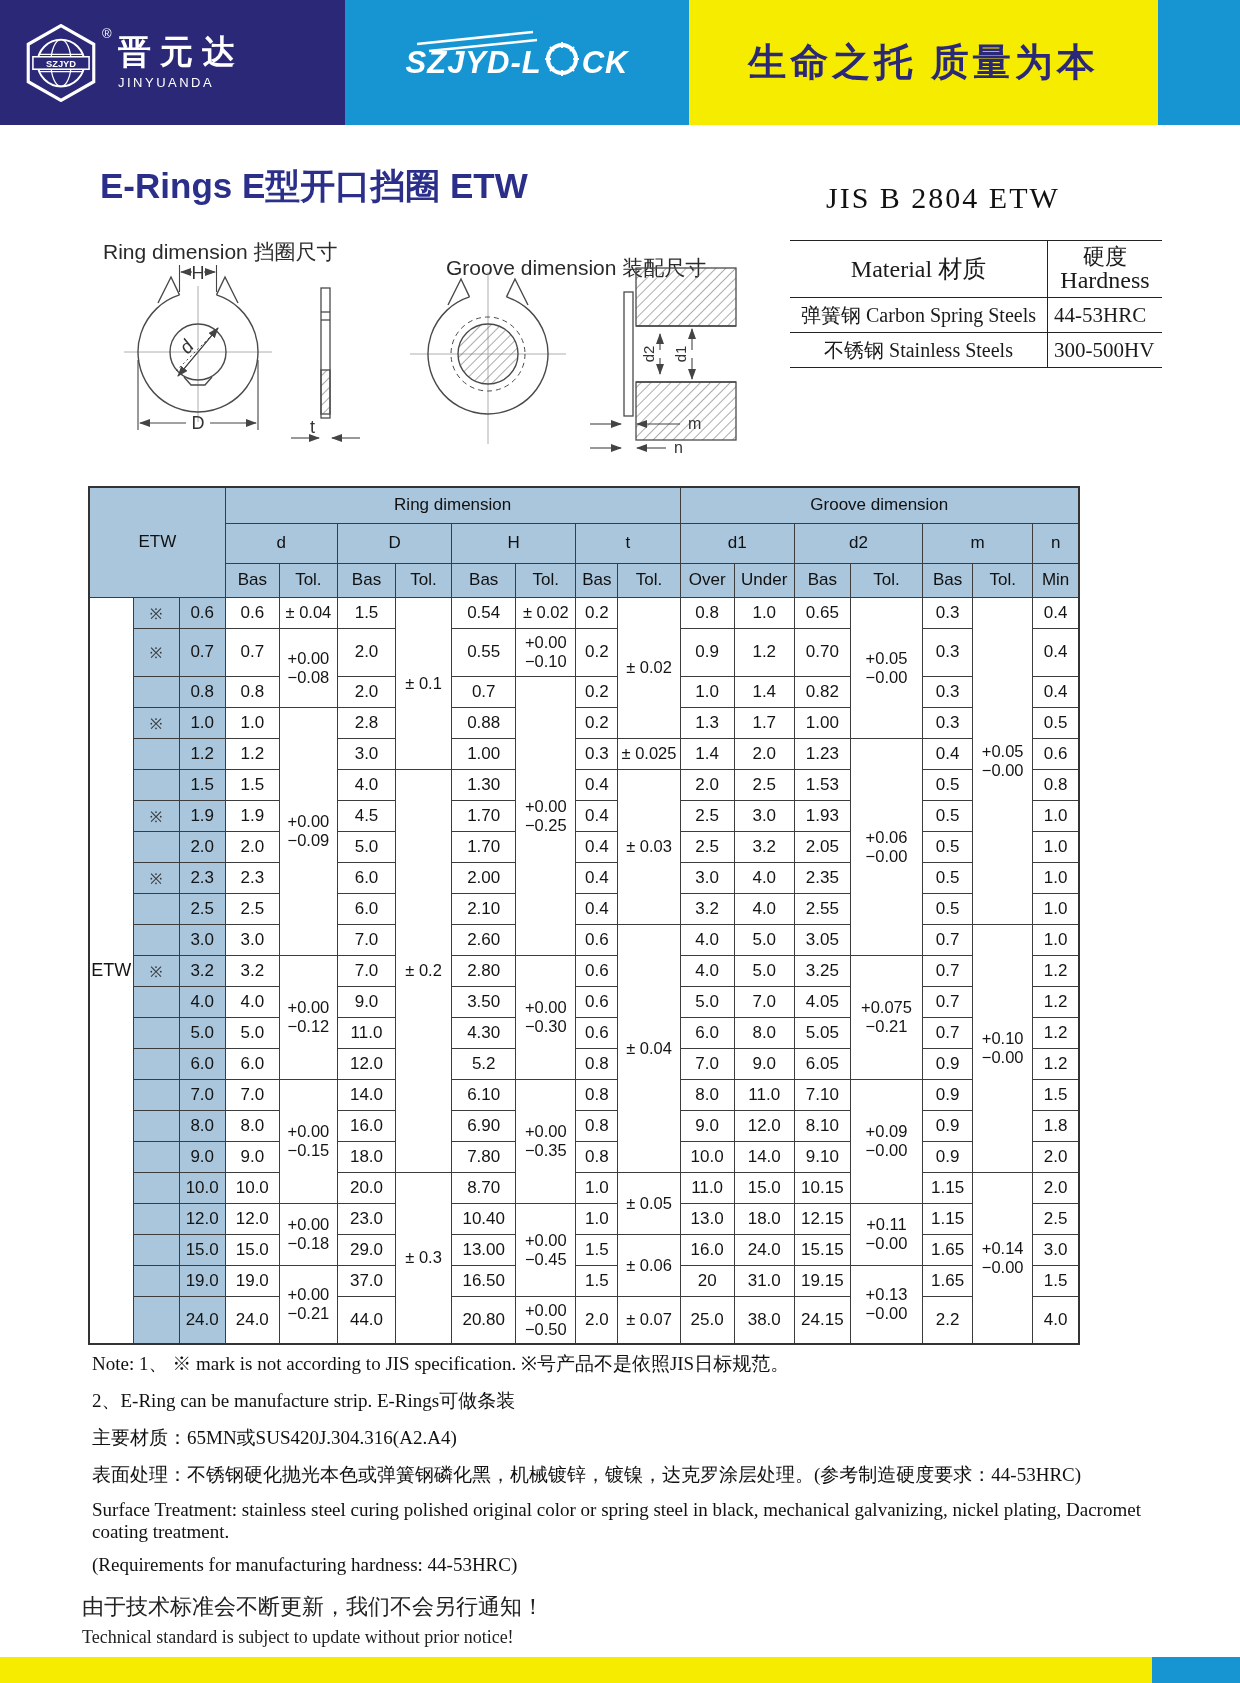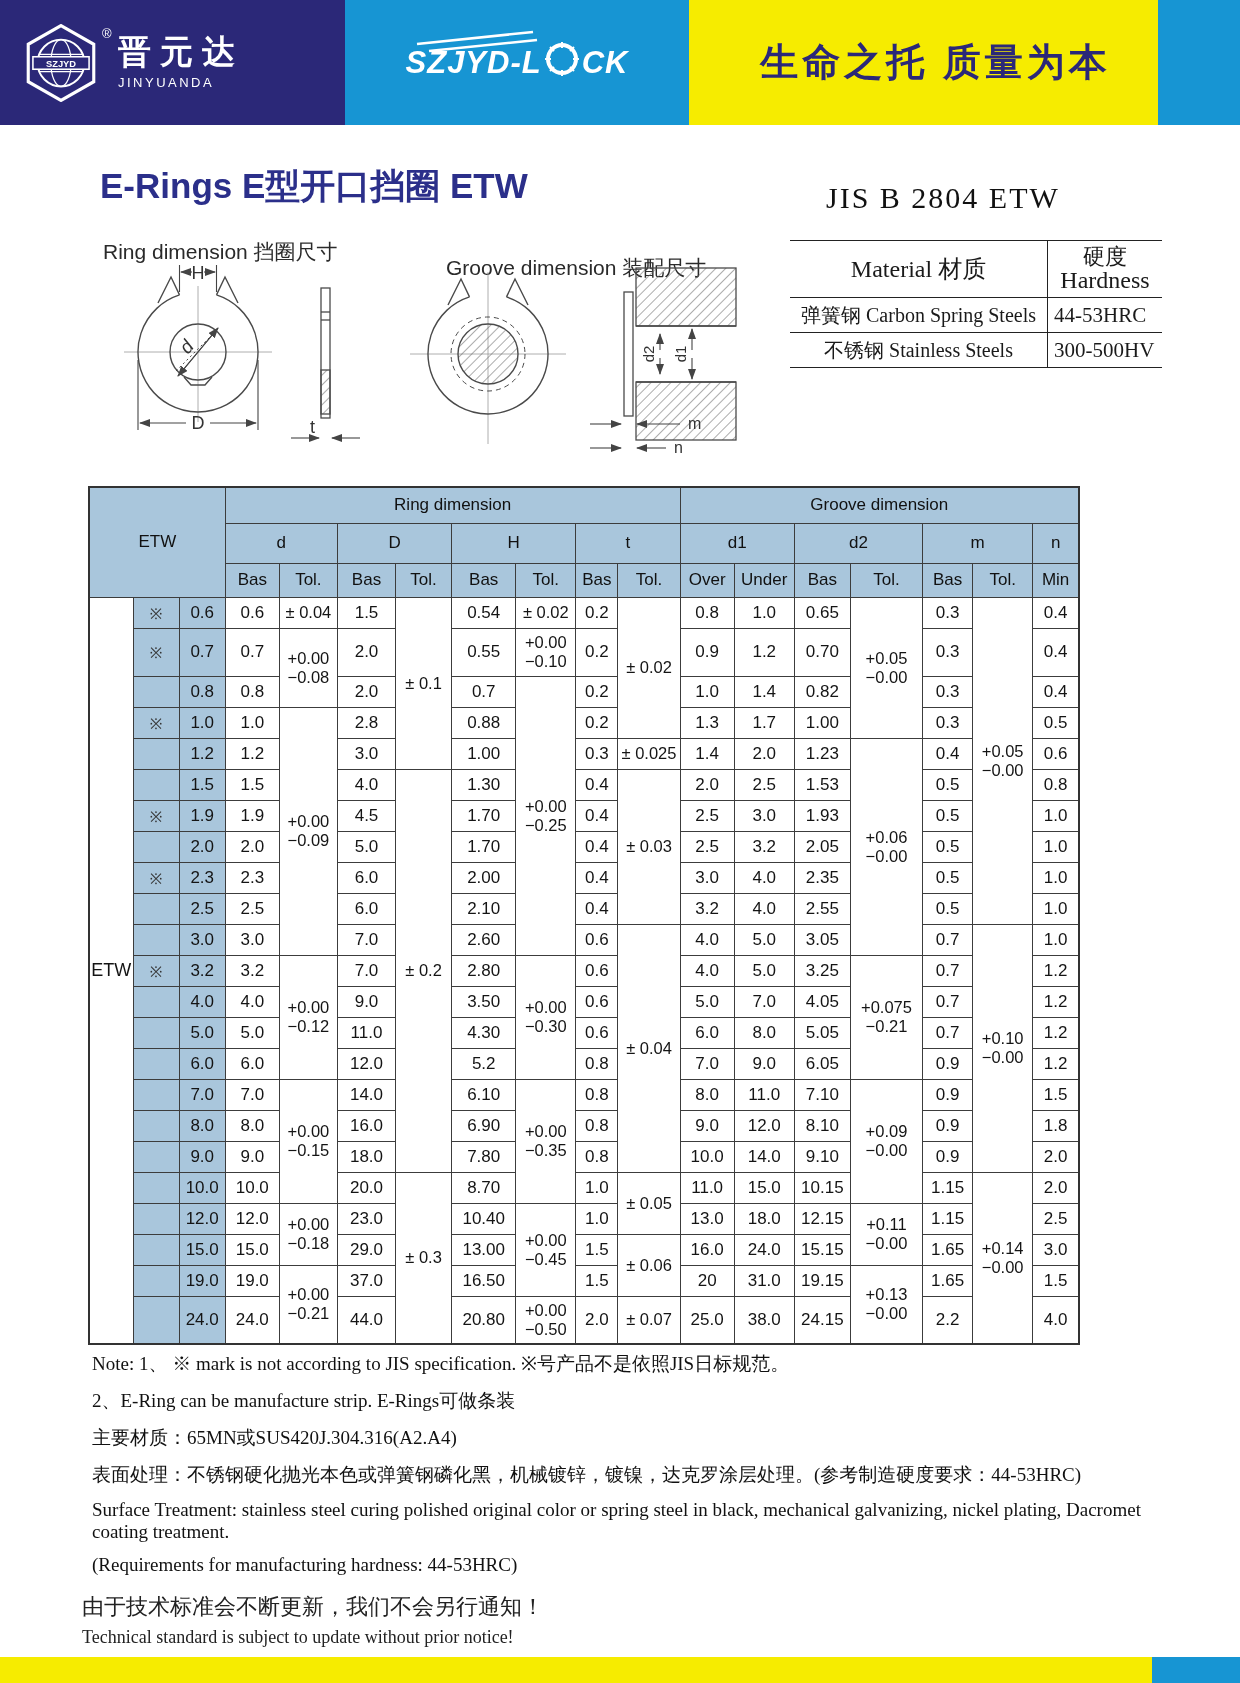--- a/index.html
+++ b/index.html
@@ -15,21 +15,21 @@
   .logo-badge{position:absolute;left:22px;top:24px;}
   .reg-mark{position:absolute;left:102px;top:26px;color:#fff;font-size:13px;}
   .company{position:absolute;left:118px;top:30px;color:#fff;}
   .company .cn{font-size:33px;letter-spacing:9px;font-weight:bold;}
   .company .en{font-size:13px;letter-spacing:2.5px;margin-top:0;}
   .brand{position:absolute;left:0;top:0;width:100%;height:100%;display:flex;align-items:center;justify-content:center;}
   .brand-text{color:#fff;font-weight:bold;font-style:italic;font-size:31px;letter-spacing:1px;display:flex;align-items:center;}
   .brand-o{display:inline-block;margin:0 1px;}
   .swoosh{position:absolute;left:70px;top:28px;}
   .slogan{position:absolute;left:0;top:0;width:100%;height:100%;display:flex;align-items:center;justify-content:center;
-          color:#2b2878;font-size:38px;font-weight:900;letter-spacing:4px;padding-left:12px;}
+          color:#2b2878;font-size:38px;font-weight:900;letter-spacing:4px;}
 
   
   .page-title{position:absolute;left:100px;top:163px;font-size:35px;font-weight:bold;color:#2b2f8a;}
   .standard-title{position:absolute;left:826px;top:181px;font-family:"Liberation Serif",serif;
                   font-size:30px;color:#111;letter-spacing:2px;}
   .diag-label{position:absolute;font-size:21px;color:#2a2a2a;}
   .diag-label.ring{left:103px;top:238px;}
   .diag-label.groove{left:446px;top:254px;}
 
   

